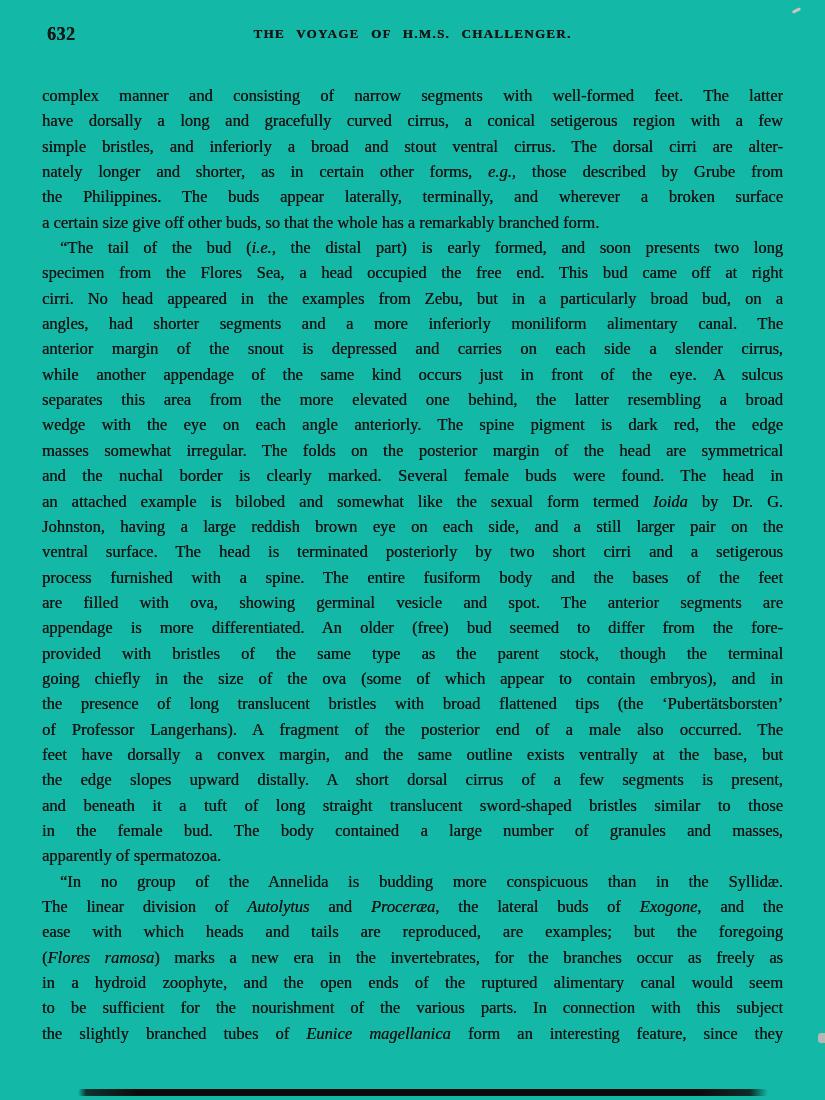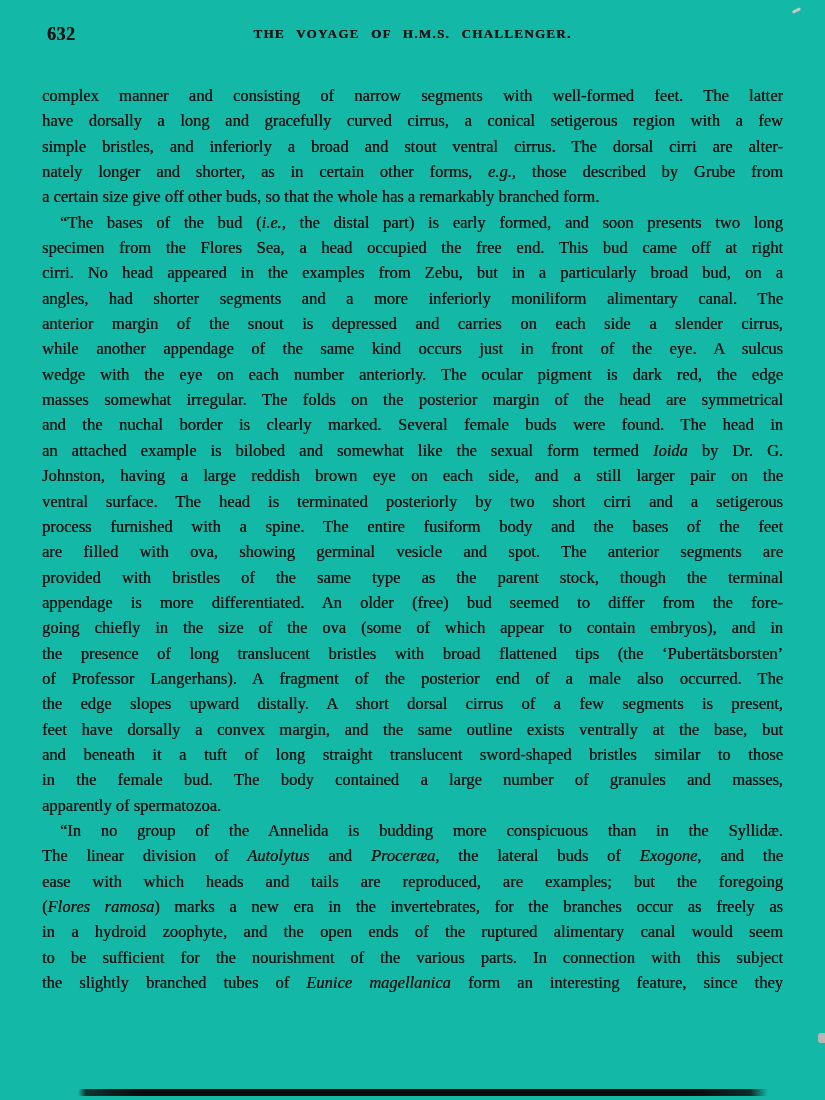--- a/index.html
+++ b/index.html
@@ -88,42 +88,44 @@
   <div class="header">
     <div class="page-number">632</div>
     <div class="running-title">THE VOYAGE OF H.M.S. CHALLENGER.</div>
   </div>
 
   <div class="text-block">
       <div class="line"><span>complex manner and consisting of narrow segments with well-formed feet.  The latter</span></div>
       <div class="line"><span>have dorsally a long and gracefully curved cirrus, a conical setigerous region with a few</span></div>
       <div class="line"><span>simple bristles, and inferiorly a broad and stout ventral cirrus.  The dorsal cirri are alter-</span></div>
       <div class="line"><span>nately longer and shorter, as in certain other forms, </span><span class="it">e.g.,</span><span> those described by Grube from</span></div>
+      <div class="line"><span>the Philippines.  The buds appear laterally, terminally, and wherever a broken surface</span></div>
       <div class="line para-end"><span>a certain size give off other buds, so that the whole has a remarkably branched form.</span></div>
-      <div class="line indent"><span>“The bases of the bud (</span><span class="it">i.e.</span><span>, the distal part) is early formed, and soon presents two long</span></div>
+      <div class="line indent"><span>“The tail of the bud (</span><span class="it">i.e.</span><span>, the distal part) is early formed, and soon presents two long</span></div>
       <div class="line"><span>specimen from the Flores Sea, a head occupied the free end.  This bud came off at right</span></div>
       <div class="line"><span>cirri.  No head appeared in the examples from Zebu, but in a particularly broad bud, on a</span></div>
       <div class="line"><span>angles, had shorter segments and a more inferiorly moniliform alimentary canal.  The</span></div>
       <div class="line"><span>anterior margin of the snout is depressed and carries on each side a slender cirrus,</span></div>
       <div class="line"><span>while another appendage of the same kind occurs just in front of the eye.  A sulcus</span></div>
-      <div class="line"><span>wedge with the eye on each number anteriorly.  The ocular pigment is dark red, the edge</span></div>
+      <div class="line"><span>separates this area from the more elevated one behind, the latter resembling a broad</span></div>
+      <div class="line"><span>wedge with the eye on each angle anteriorly.  The spine pigment is dark red, the edge</span></div>
       <div class="line"><span>masses somewhat irregular.  The folds on the posterior margin of the head are symmetrical</span></div>
       <div class="line"><span>and the nuchal border is clearly marked.  Several female buds were found.  The head in</span></div>
       <div class="line"><span>an attached example is bilobed and somewhat like the sexual form termed </span><span class="it">Ioida</span><span> by Dr. G.</span></div>
       <div class="line"><span>Johnston, having a large reddish brown eye on each side, and a still larger pair on the</span></div>
       <div class="line"><span>ventral surface.  The head is terminated posteriorly by two short cirri and a setigerous</span></div>
       <div class="line"><span>process furnished with a spine.  The entire fusiform body and the bases of the feet</span></div>
       <div class="line"><span>are filled with ova, showing germinal vesicle and spot.  The anterior segments are</span></div>
+      <div class="line"><span>appendage is more differentiated.  An older (free) bud seemed to differ from the fore-</span></div>
       <div class="line"><span>provided with bristles of the same type as the parent stock, though the terminal</span></div>
-      <div class="line"><span>appendage is more differentiated.  An older (free) bud seemed to differ from the fore-</span></div>
       <div class="line"><span>going chiefly in the size of the ova (some of which appear to contain embryos), and in</span></div>
       <div class="line"><span>the presence of long translucent bristles with broad flattened tips (the ‘Pubertätsborsten’</span></div>
       <div class="line"><span>of Professor Langerhans).  A fragment of the posterior end of a male also occurred.  The</span></div>
+      <div class="line"><span>feet have dorsally a convex margin, and the same outline exists ventrally at the base, but</span></div>
       <div class="line"><span>the edge slopes upward distally.  A short dorsal cirrus of a few segments is present,</span></div>
-      <div class="line"><span>feet have dorsally a convex margin, and the same outline exists ventrally at the base, but</span></div>
       <div class="line"><span>and beneath it a tuft of long straight translucent sword-shaped bristles similar to those</span></div>
       <div class="line"><span>in the female bud.  The body contained a large number of granules and masses,</span></div>
       <div class="line para-end"><span>apparently of spermatozoa.</span></div>
       <div class="line indent"><span>“In no group of the Annelida is budding more conspicuous than in the Syllidæ.</span></div>
       <div class="line"><span>The linear division of </span><span class="it">Autolytus</span><span> and </span><span class="it">Proceræa</span><span>, the lateral buds of </span><span class="it">Exogone</span><span>, and the</span></div>
       <div class="line"><span>ease with which heads and tails are reproduced, are examples; but the foregoing</span></div>
       <div class="line"><span>(</span><span class="it">Flores ramosa</span><span>) marks a new era in the invertebrates, for the branches occur as freely as</span></div>
       <div class="line"><span>in a hydroid zoophyte, and the open ends of the ruptured alimentary canal would seem</span></div>
       <div class="line"><span>to be sufficient for the nourishment of the various parts.  In connection with this subject</span></div>
       <div class="line"><span>the slightly branched tubes of </span><span class="it">Eunice magellanica</span><span> form an interesting feature, since they</span></div>

